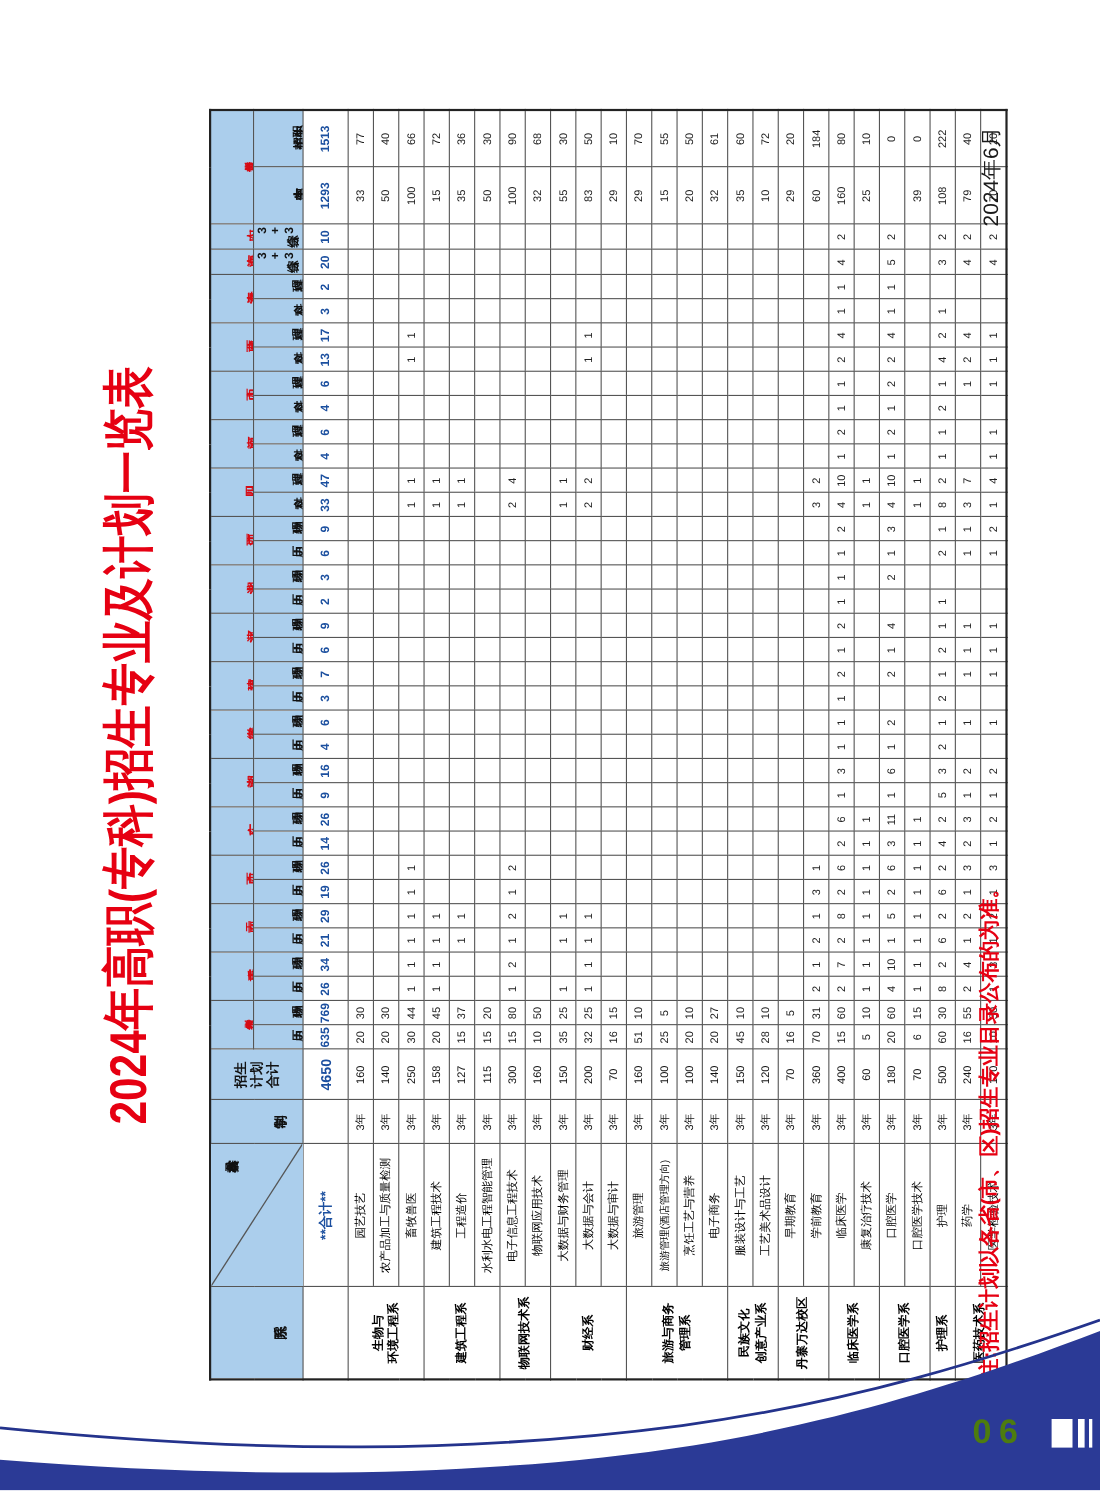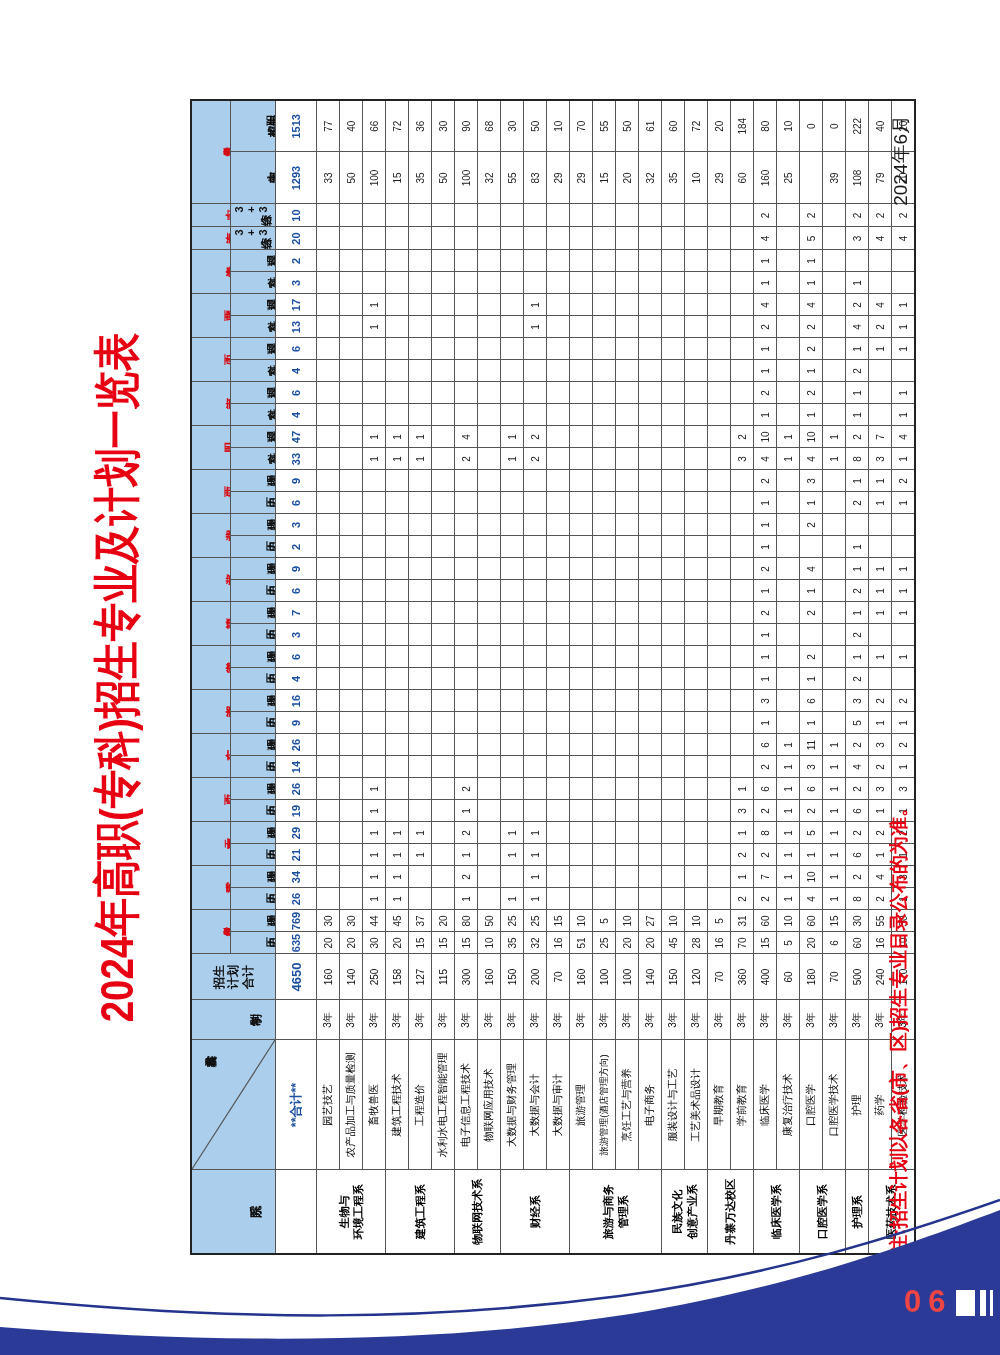--- a/index.html
+++ b/index.html
@@ -40,22 +40,22 @@
   tr.drow td{height:22px;}
   td.dept{background:#fff;font-weight:700;font-size:11px;line-height:1.3;white-space:pre-line;color:#000;}
   td.major{text-align:left;padding-left:3px;font-size:10.5px;white-space:nowrap;color:#000;}
   td.major.small{font-size:9.5px;}
   td.dur{font-size:10px;color:#111;}
   td.plan{font-size:10px;color:#111;}
   td.val{font-size:10px;color:#222;}
   
   #footer{position:absolute;left:0;top:1180px;width:1000px;height:175px;}
   #footer svg{position:absolute;left:0;top:0;}
-  .pagenum{position:absolute;left:884px;top:1284px;color:#ef4444;font-size:31px;font-weight:700;
-           letter-spacing:7px;margin-left:20px;}
+  .pagenum{position:absolute;left:884px;top:1284px;color:#4d7c0f;font-size:31px;font-weight:700;
+           letter-spacing:7px;}
   .pageicon{position:absolute;left:956px;top:1290px;height:26px;}
   .pageicon .b1{position:absolute;left:0;top:0;width:19px;height:26px;background:#fff;}
   .pageicon .b2{position:absolute;left:24px;top:0;width:6px;height:26px;background:#fff;}
   .pageicon .b3{position:absolute;left:34px;top:0;width:3px;height:26px;background:#fff;}
 </style>
 </head>
 <body>
 
 <div id="sheet">
   <div class="title">

